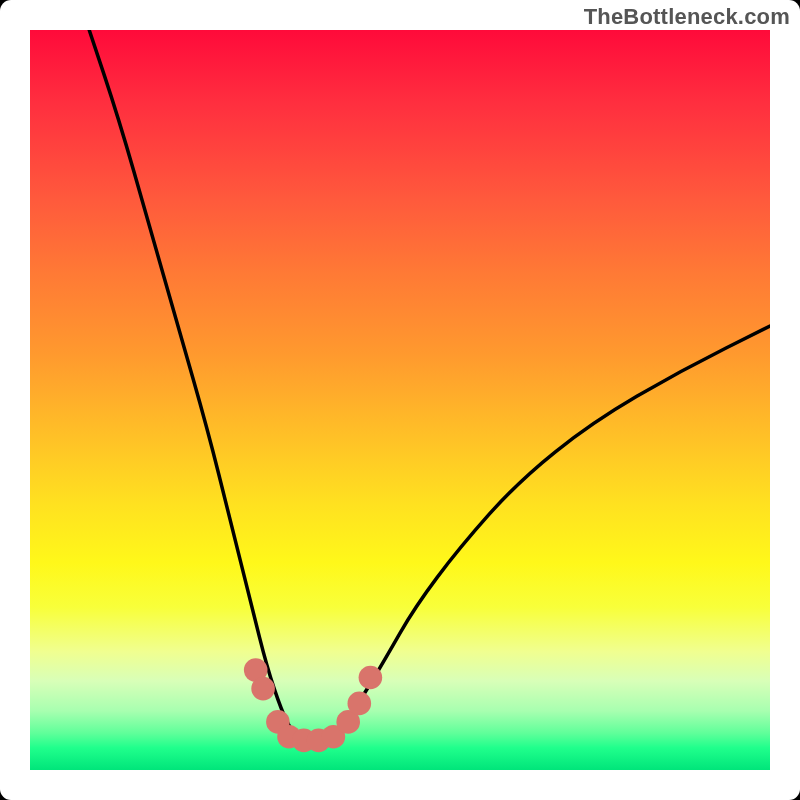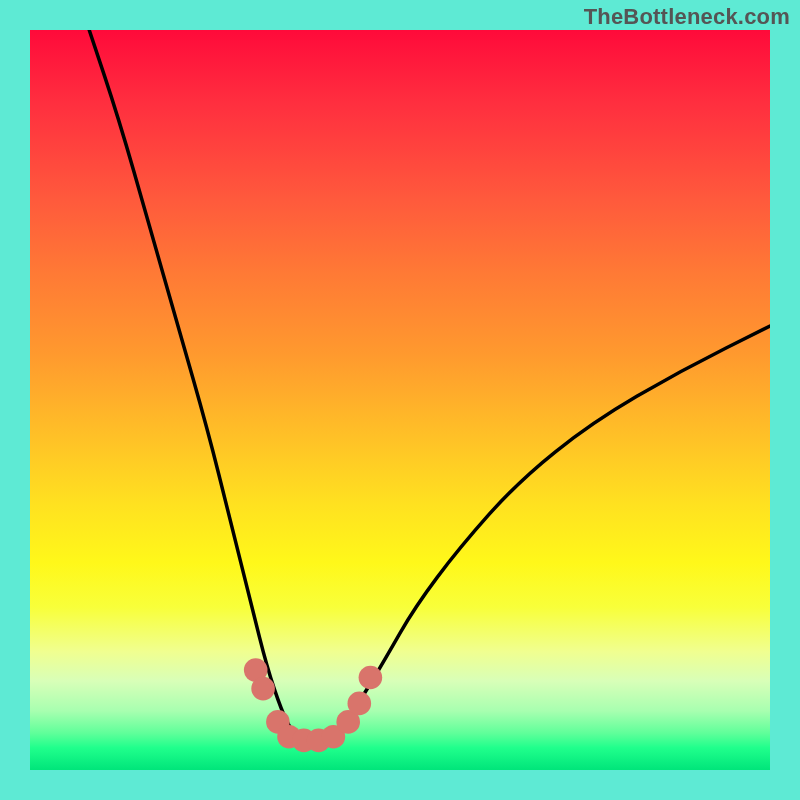--- a/index.html
+++ b/index.html
@@ -8,21 +8,22 @@
     width: 800px;
     height: 800px;
     overflow: hidden;
     font-family: Arial, Helvetica, sans-serif;
     background: #000;
   }
   .frame {
     position: relative;
     width: 800px;
     height: 800px;
-    background: #5eead4;
+    background: #ffffff;
+    border-radius: 11px;
   }
   .watermark {
     position: absolute;
     top: 4px;
     right: 10px;
     color: #555;
     font-size: 22px;
     font-weight: 600;
     letter-spacing: 0.2px;
     user-select: none;

